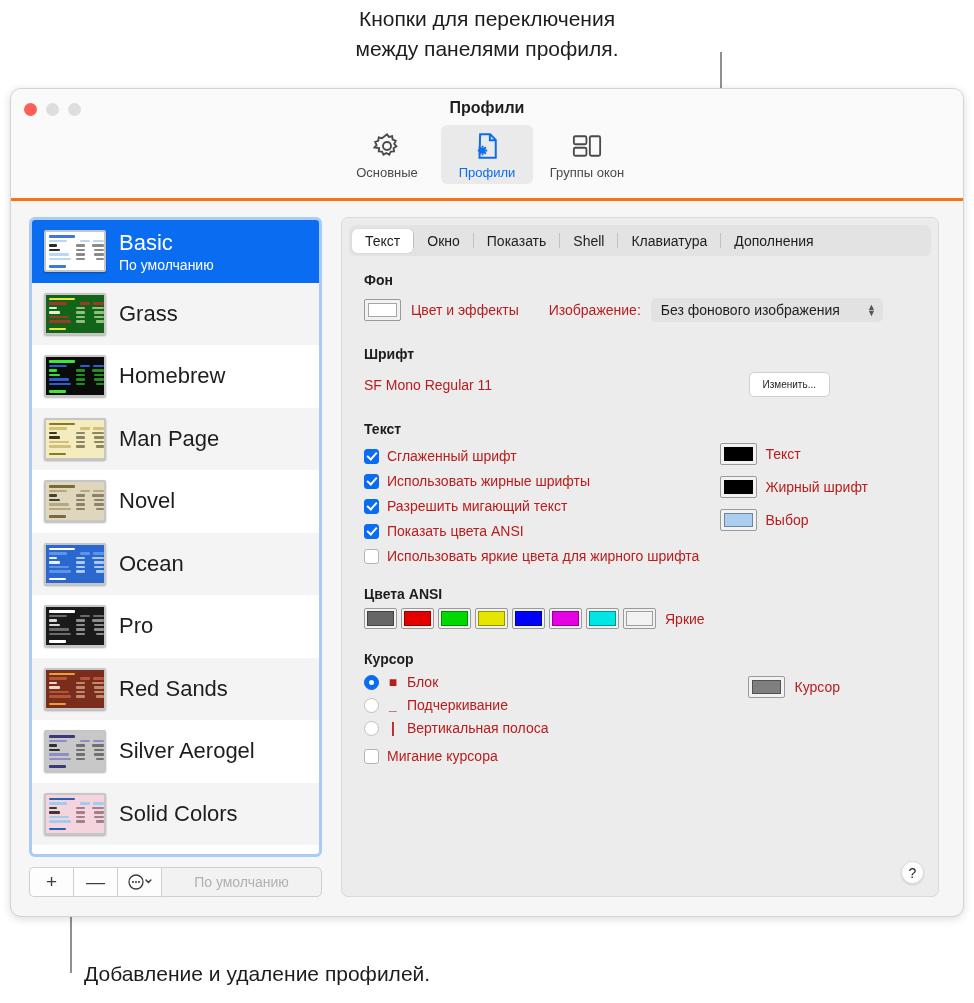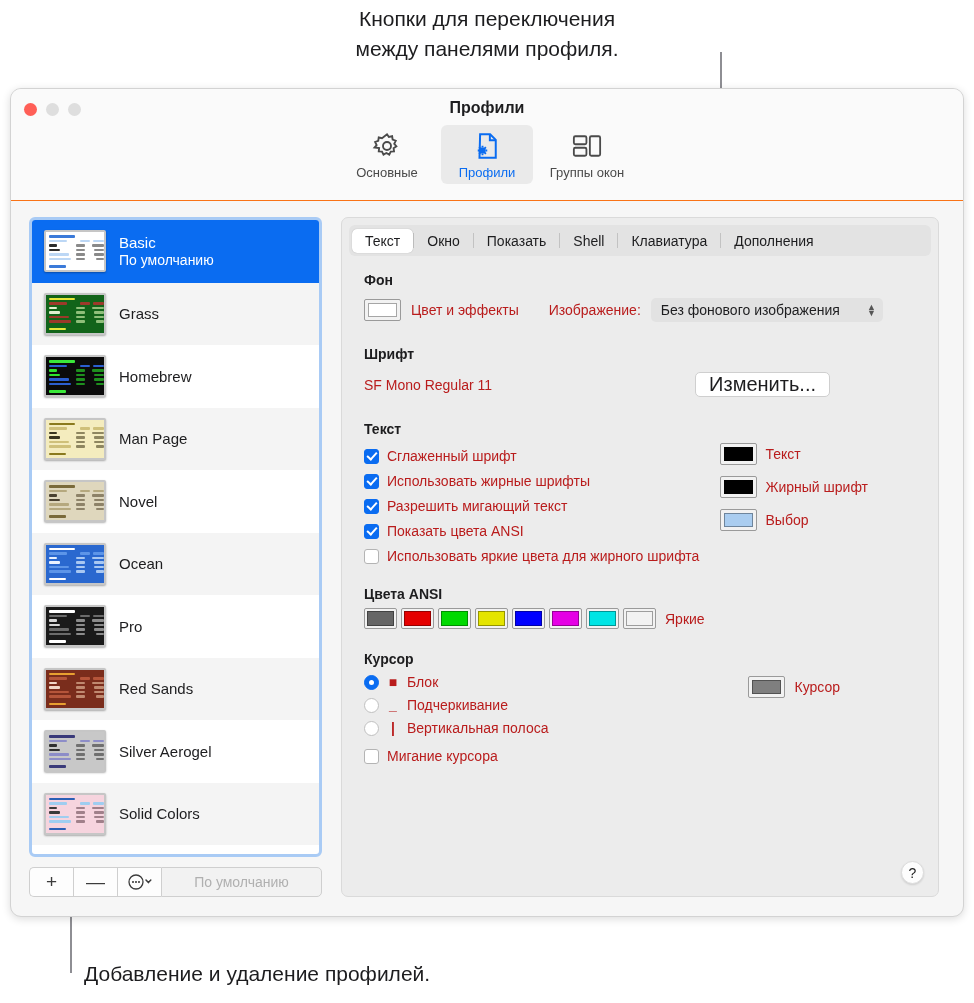--- a/index.html
+++ b/index.html
@@ -36,21 +36,21 @@
     border-radius: 11px;
     box-shadow: 0 2px 9px rgba(0,0,0,.14);
     overflow: hidden;
   }
 
   
   #titlebar {
     position: relative;
     height: 112px;
     background: #fafafa;
-    border-bottom: 1px solid #f97316;
+    border-bottom: 3px solid #f97316;
   }
   .traffic {
     position: absolute; top: 14px;
     width: 13px; height: 13px; border-radius: 50%;
   }
   #tl-close { left: 13px; background: #ff5f57; }
   #tl-min   { left: 35px; background: #dedede; }
   #tl-zoom  { left: 57px; background: #dedede; }
 
   #win-title {
@@ -85,21 +85,21 @@
     border-radius: 6px;
     overflow: hidden;
   }
   .prow {
     display: flex; align-items: center; gap: 13px;
     height: 62.5px; padding-left: 12px;
     background: #ffffff; cursor: default;
   }
   .prow.alt { background: #f4f4f4; }
   .prow.sel { background: #0a6cf1; }
-  .pname { font-size: 15px; color: #1d1d1f; }
+  .pname { font-size: 22px; color: #1d1d1f; }
   .prow.sel .pname { color: #fff; }
   .psub { font-size: 14px; color: #fff; margin-top: 1px; }
   .ptexts { display: flex; flex-direction: column; }
 
   
   .thumb {
     position: relative; width: 62px; height: 42px;
     border: 2px solid #c6c6c6; border-radius: 2px;
     box-shadow: 0 1px 2px rgba(0,0,0,.3);
     overflow: hidden; flex: none;
@@ -170,21 +170,21 @@
     gap: 8px; height: 24px; padding: 0 7px 0 10px;
     background: #e2e2e2; border-radius: 5px;
     font-size: 14px; color: #1d1d1f; cursor: default;
   }
   .chev { display: flex; flex-direction: column; line-height: 6px; font-size: 9px; color: #555; }
 
   
   .pbtn {
     height: 25px; padding: 0 13px;
     background: #fff; border: 1px solid #cfcfcf; border-radius: 5px;
-    font-size: 20px; color: #1d1d1f; cursor: default;
+    font-size: 10px; color: #1d1d1f; cursor: default;
     display: flex; align-items: center;
   }
 
   
   .cbrow { display: flex; align-items: center; gap: 8px; margin-top: 9px; cursor: default; }
   .cb {
     width: 15px; height: 15px; border-radius: 3px; flex: none;
     border: 1px solid #b4b4b4; background: #fff;
     display: flex; align-items: center; justify-content: center;
   }

